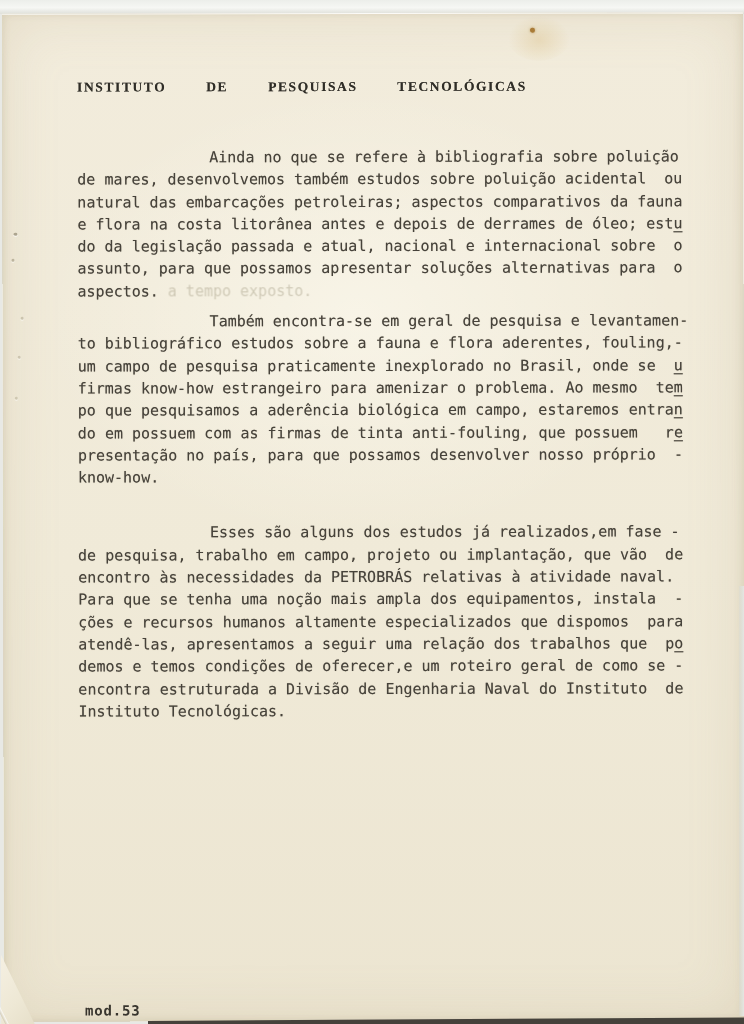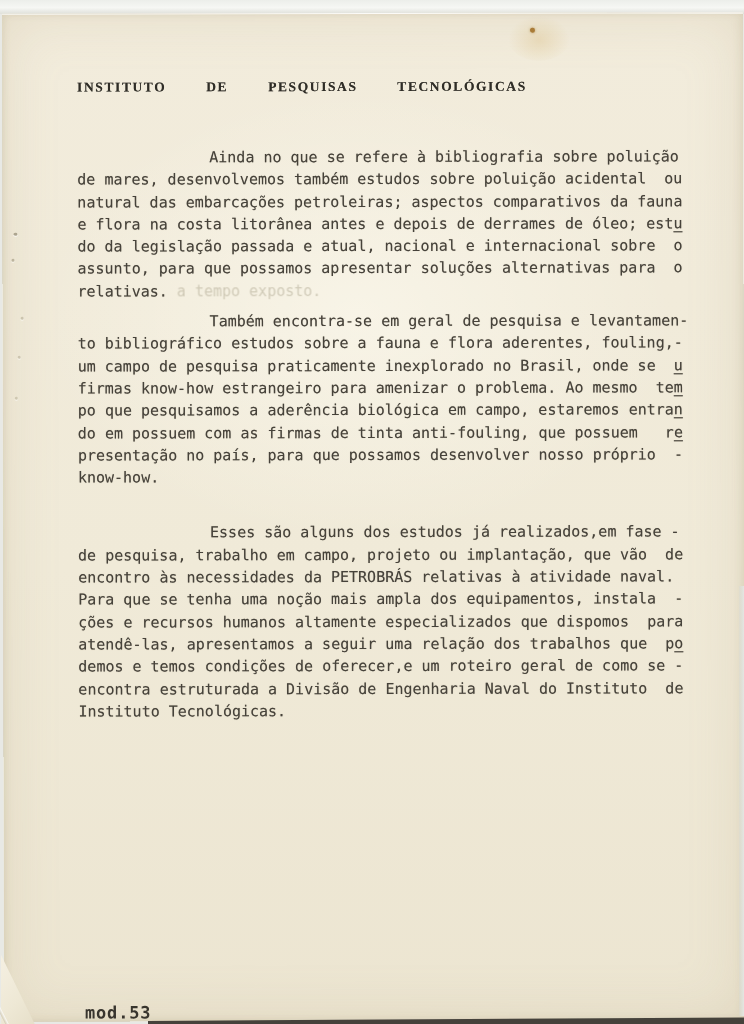--- a/index.html
+++ b/index.html
@@ -67,21 +67,21 @@
     filter: blur(0.4px);
     text-align: center;
   }
   .para-1 { margin-top: 8px; }
   .para-2 { margin-top: 33px; }
   .form-number {
     position: absolute;
     left: 81px; top: 989px;
     font-family: "DejaVu Sans Mono", monospace;
     font-weight: bold;
-    font-size: 17px;
+    font-size: 14px;
     letter-spacing: 0.8px;
     color: #38352e;
   }
   
   .stain-halo {
     position: absolute; left: 505px; top: 2px;
     width: 64px; height: 46px;
     background: radial-gradient(ellipse at 50% 55%, rgba(203,161,72,0.22), rgba(203,161,72,0) 68%);
     border-radius: 50%;
   }
@@ -134,21 +134,21 @@
     <div class="letterhead">INSTITUTO  DE  PESQUISAS  TECNOLÓGICAS</div>
 
     <div class="doc-body" id="doc-body">
         <div class="para para-0">
           <div class="line first"><span>Ainda no que se refere à bibliografia sobre poluição</span></div>
           <div class="line"><span>de mares, desenvolvemos também estudos sobre poluição acidental  ou</span></div>
           <div class="line"><span>natural das embarcações petroleiras; aspectos comparativos da fauna</span></div>
           <div class="line"><span>e flora na costa litorânea antes e depois de derrames de óleo; est</span><span class="ul">u</span></div>
           <div class="line"><span>do da legislação passada e atual, nacional e internacional sobre  o</span></div>
           <div class="line"><span>assunto, para que possamos apresentar soluções alternativas para  o</span></div>
-          <div class="line"><span>relativas.</span><span class="ghost"> a tempo exposto.</span></div>
+          <div class="line"><span>aspectos.</span><span class="ghost"> a tempo exposto.</span></div>
         </div>
         <div class="para para-1">
           <div class="line first"><span>Também encontra-se em geral de pesquisa e levantamen-</span></div>
           <div class="line"><span>to bibliográfico estudos sobre a fauna e flora aderentes, </span><span class="it">fouling</span><span>,-</span></div>
           <div class="line"><span>um campo de pesquisa praticamente inexplorado no Brasil, onde se  </span><span class="ul">u</span></div>
           <div class="line"><span>firmas </span><span class="it">know-how</span><span> estrangeiro para amenizar o problema. Ao mesmo  te</span><span class="ul">m</span></div>
           <div class="line"><span>po que pesquisamos a aderência biológica em </span><span class="it">campo,</span><span> estaremos entra</span><span class="ul">n</span></div>
           <div class="line"><span>do em possuem com as firmas de tinta </span><span class="it">anti-fouling</span><span>, que possuem   r</span><span class="ul">e</span></div>
           <div class="line"><span>presentação no país, para que possamos desenvolver nosso próprio  -</span></div>
           <div class="line"><span class="it">know-how</span><span>.</span></div>

